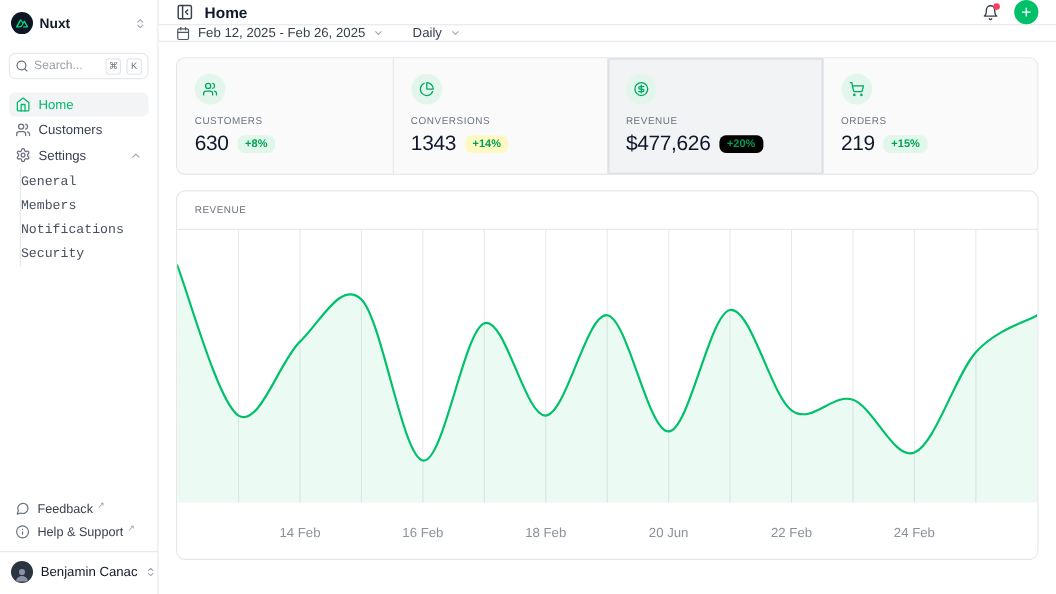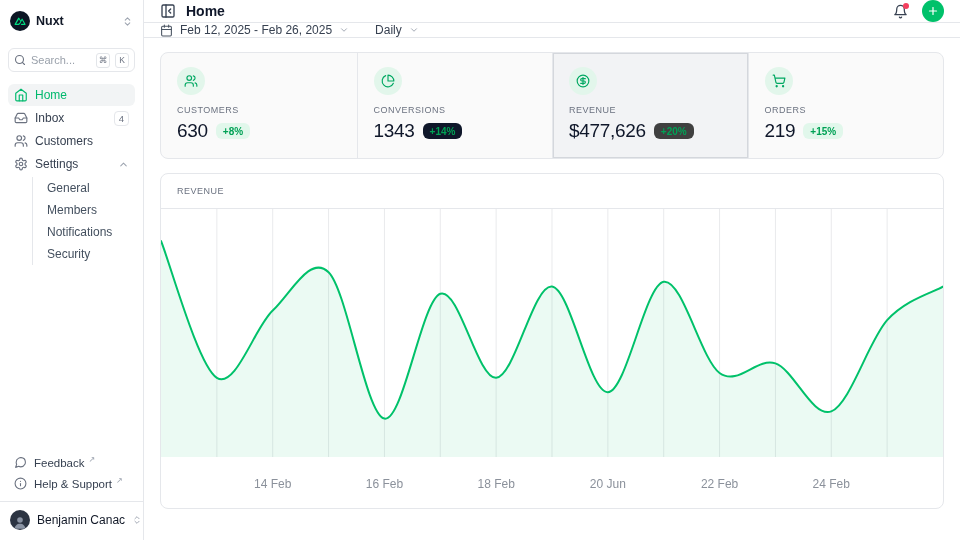--- a/index.html
+++ b/index.html
@@ -24,22 +24,22 @@
     color:#6b7280; display:flex; align-items:center; justify-content:center; background:#fff; }
 
   .nav { margin-top:12px; display:flex; flex-direction:column; gap:1px; }
   .nav-item { height:22px; border-radius:6px; display:flex; align-items:center; gap:7px;
     padding:0 6px; font-size:12px; color:#374151; cursor:pointer; }
   .nav-item .ic { display:flex; color:#6b7280; }
   .nav-item.active { background:#f2f4f5; color:#00b96d; font-weight:500; }
   .nav-item.active .ic { color:#00b96d; }
   .count-badge { margin-left:auto; min-width:15px; height:15px; padding:0 3px; border:1px solid #e5e7eb;
     border-radius:4px; font-size:9.5px; color:#6b7280; display:flex; align-items:center; justify-content:center; }
-  .subnav { margin:1px 0 0 24px; border-left:1px solid #e5e7eb; padding-left:14px;
-    display:flex; flex-direction:column; }
+  .subnav { margin:1px 0 0 10px; border-left:1px solid #e5e7eb; padding-left:0;
+    display:flex; flex-direction:column;font-family:Liberation Mono, monospace; }
   .subnav-item { height:22px; display:flex; align-items:center; font-size:12px; color:#44505f; cursor:pointer; }
 
   .flex-spacer { flex:1; }
   .foot-link { height:21px; display:flex; align-items:center; gap:7px; padding:0 6px;
     font-size:11.5px; color:#374151; cursor:pointer; }
   .foot-link .ic { display:flex; color:#6b7280; }
   .ext { font-size:8px; color:#9ca3af; align-self:flex-start; margin:3px 0 0 -3px; }
   .side-divider { border-top:1px solid #e5e7eb; margin:7px -8px 6px -8px; }
   .user-row { display:flex; align-items:center; gap:7px; padding:2px 4px 2px 2px; cursor:pointer; }
   .avatar { width:20px; height:20px; border-radius:50%; background:#2c3442; overflow:hidden; flex:none;
@@ -124,30 +124,20 @@
 
     <nav class="nav">
       <div class="nav-item active">
         <span class="ic">
           <svg width="14" height="14" viewBox="0 0 24 24" fill="none" stroke="currentColor" stroke-width="2" stroke-linecap="round" stroke-linejoin="round">
               <path d="m3 9 9-7 9 7v11a2 2 0 0 1-2 2H5a2 2 0 0 1-2-2z"></path>
               <path d="M9 22V12h6v10"></path>
             </svg>
         </span>
         <span>Home</span>
-      </div>
-      <div class="nav-item">
-        <span class="ic">
-          <svg width="14" height="14" viewBox="0 0 24 24" fill="none" stroke="currentColor" stroke-width="2" stroke-linecap="round" stroke-linejoin="round">
-              <polyline points="22 12 16 12 14 15 10 15 8 12 2 12"></polyline>
-              <path d="M5.45 5.11 2 12v6a2 2 0 0 0 2 2h16a2 2 0 0 0 2-2v-6l-3.45-6.89A2 2 0 0 0 16.76 4H7.24a2 2 0 0 0-1.79 1.11z"></path>
-            </svg>
-        </span>
-        <span>Inbox</span>
-        <span class="count-badge">4</span>
       </div>
       <div class="nav-item">
         <span class="ic">
           <svg width="14" height="14" viewBox="0 0 24 24" fill="none" stroke="currentColor" stroke-width="2" stroke-linecap="round" stroke-linejoin="round">
               <path d="M16 21v-2a4 4 0 0 0-4-4H6a4 4 0 0 0-4 4v2"></path>
               <circle cx="9" cy="7" r="4"></circle>
               <path d="M22 21v-2a4 4 0 0 0-3-3.87"></path>
               <path d="M16 3.13a4 4 0 0 1 0 7.75"></path>
             </svg>
         </span>
@@ -295,36 +285,36 @@
         <div class="stat-card">
           <span class="stat-ic">
             <svg width="14" height="14" viewBox="0 0 24 24" fill="none" stroke="currentColor" stroke-width="2" stroke-linecap="round" stroke-linejoin="round">
                 <path d="M21.21 15.89A10 10 0 1 1 8 2.83"></path>
                 <path d="M22 12A10 10 0 0 0 12 2v10z"></path>
               </svg>
           </span>
           <div class="stat-label">CONVERSIONS</div>
           <div class="stat-value-row">
             <span class="stat-value">1343</span>
-            <span class="delta-badge" style="background: #0f172a; color: rgb(0, 161, 85);">+14%</span>
+            <span class="delta-badge" style="background: #fef9c3; color: rgb(0, 161, 85);">+14%</span>
           </div>
         </div>
 
         <div class="stat-card selected">
           <span class="stat-ic">
             <svg width="14" height="14" viewBox="0 0 24 24" fill="none" stroke="currentColor" stroke-width="2" stroke-linecap="round" stroke-linejoin="round">
                 <circle cx="12" cy="12" r="10"></circle>
                 <path d="M16 8h-6a2 2 0 1 0 0 4h4a2 2 0 1 1 0 4H8"></path>
                 <path d="M12 18V6"></path>
               </svg>
           </span>
           <div class="stat-label">REVENUE</div>
           <div class="stat-value-row">
             <span class="stat-value">$477,626</span>
-            <span class="delta-badge" style="background: #404040; color: rgb(0, 161, 85);">+20%</span>
+            <span class="delta-badge" style="background: #000000; color: rgb(0, 161, 85);">+20%</span>
           </div>
         </div>
 
         <div class="stat-card">
           <span class="stat-ic">
             <svg width="14" height="14" viewBox="0 0 24 24" fill="none" stroke="currentColor" stroke-width="2" stroke-linecap="round" stroke-linejoin="round">
                 <circle cx="8" cy="21" r="1"></circle>
                 <circle cx="19" cy="21" r="1"></circle>
                 <path d="M2.05 2.05h2l2.66 12.42a2 2 0 0 0 2 1.58h9.78a2 2 0 0 0 1.95-1.57l1.65-7.43H5.12"></path>
               </svg>

